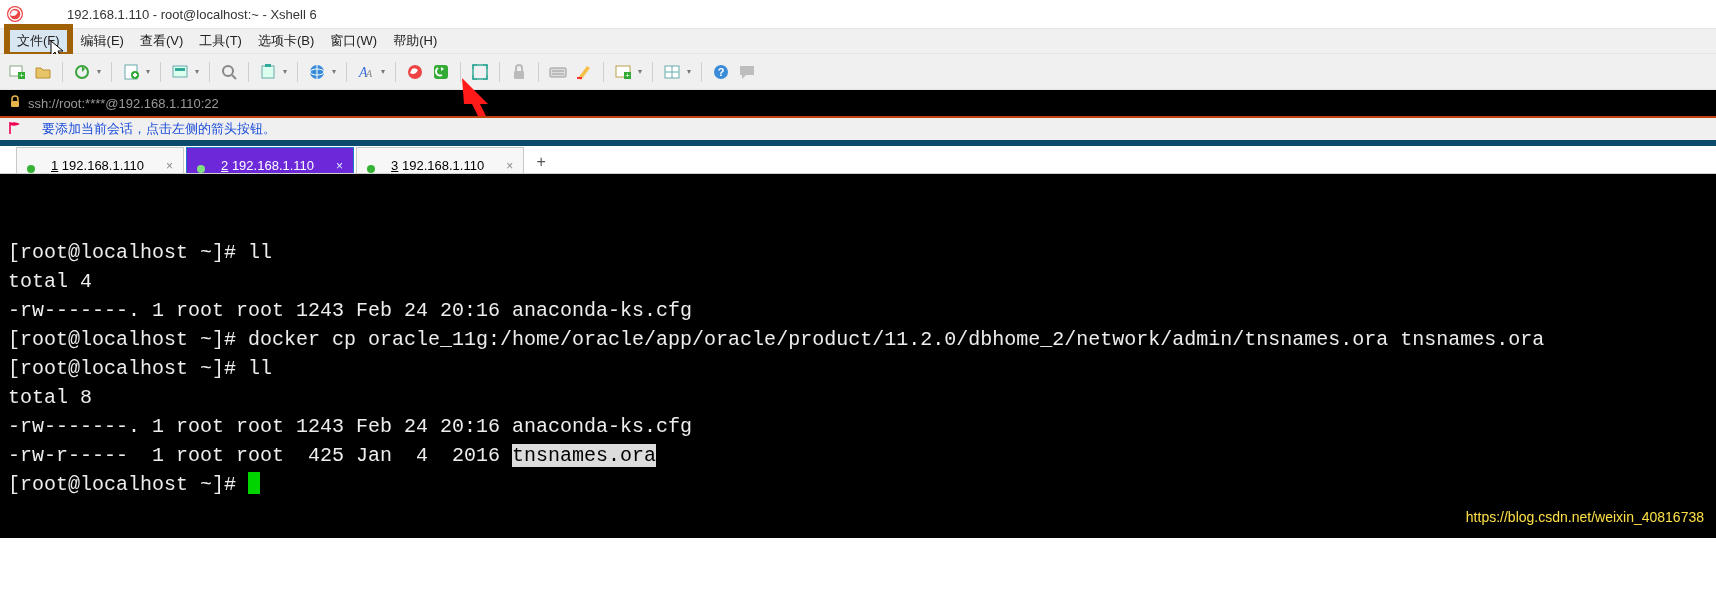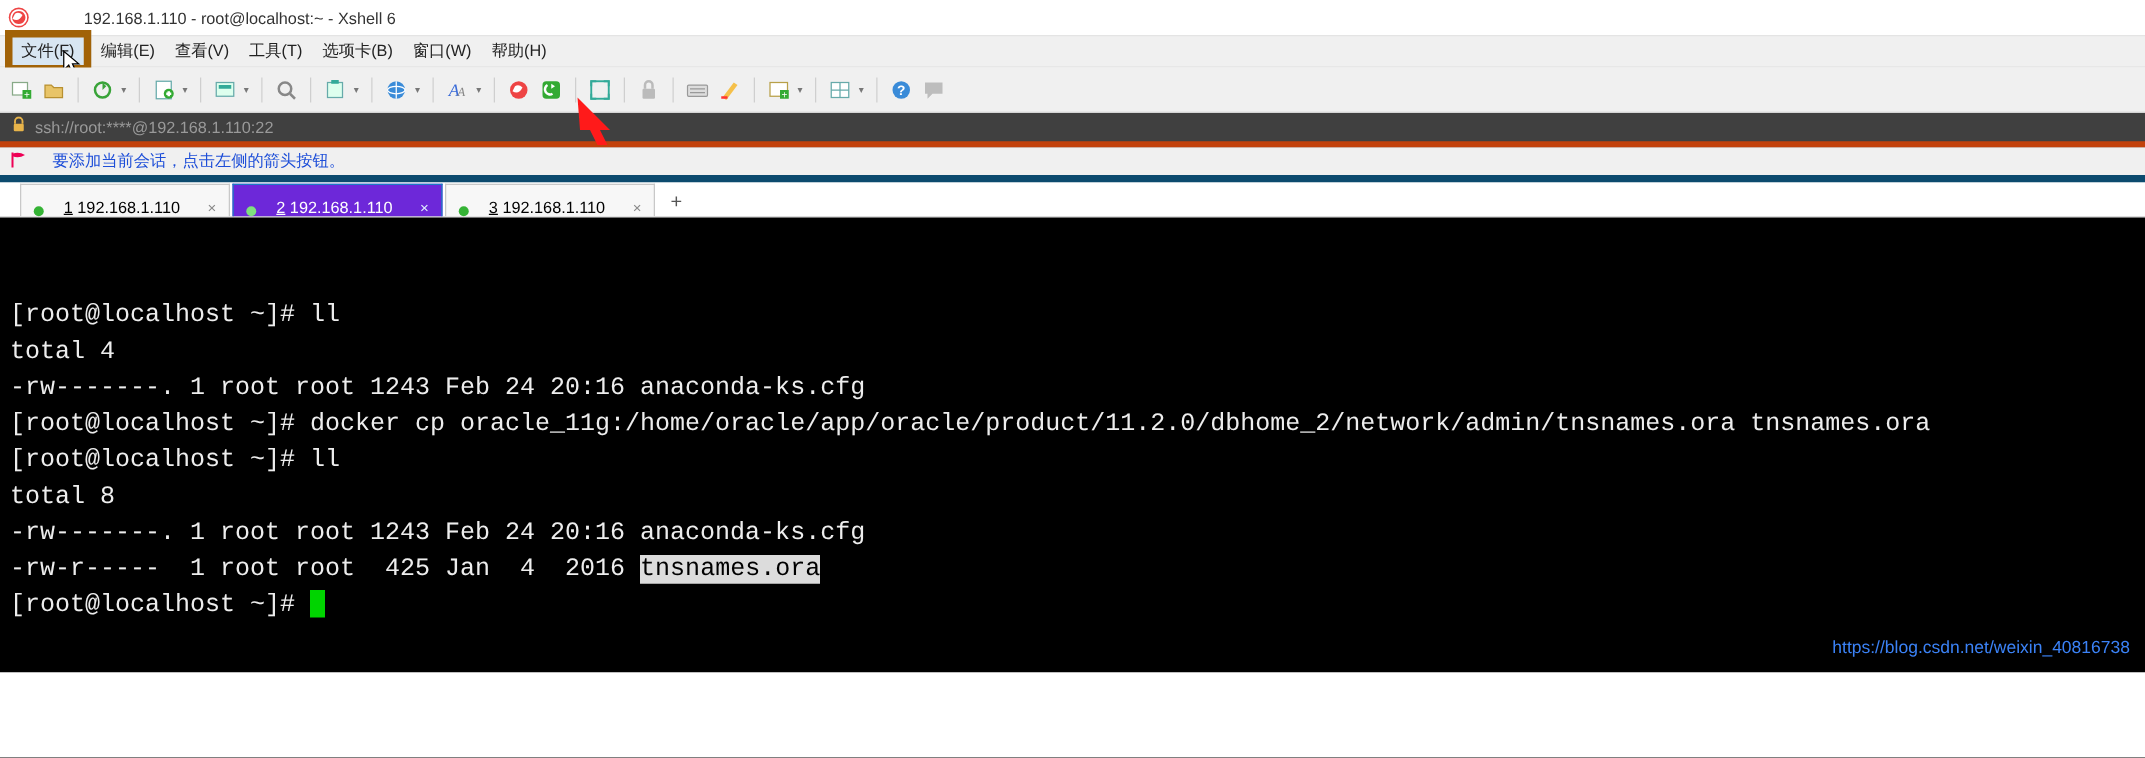--- a/index.html
+++ b/index.html
@@ -14,38 +14,38 @@
   .menu-item.active { background:#d8e6f2; border:6px solid #a16207; padding:2px 7px; }
   .cursor-ptr { position:relative; }
   .cursor-ptr svg { position:absolute; left:40px; top:10px; pointer-events:none; }
   
   .toolbar { height:36px; background:#f0f0f0; border-bottom:1px solid #e4e4e4; display:flex; align-items:center; gap:4px; padding:0 6px; position:relative; }
   .tb-btn { width:22px; height:22px; display:flex; align-items:center; justify-content:center; border-radius:2px; }
   .tb-sep { width:1px; height:20px; background:#cfcfcf; margin:0 4px; }
   .dd { width:8px; display:flex; align-items:center; justify-content:center; color:#777; font-size:8px; margin-left:-2px; }
   .red-arrow { position:absolute; left:460px; top:22px; pointer-events:none; }
   
-  .addrbar { height:28px; background:#404040; border-bottom:5px solid #c2410c; display:flex; align-items:center; padding:0 8px; gap:6px; color:#999; }
+  .addrbar { height:28px; background:#000000; border-bottom:2px solid #c2410c; display:flex; align-items:center; padding:0 8px; gap:6px; color:#999; }
   .hintbar { height:28px; background:#f0f0f0; border-bottom:6px solid #0c4a6e; display:flex; align-items:center; padding:0 8px; gap:20px; color:#1d4ed8; }
   
   .tabstrip { height:28px; background:#fff; display:flex; align-items:flex-end; padding:0 0 0 16px; border-bottom:1px solid #d0d0d0; }
   .tab { height:26px; padding:0 10px; display:flex; align-items:flex-end; gap:16px; border:1px solid #c8c8c8; border-bottom:none; background:#f7f7f7; margin-right:2px; font-size:13px; }
   .tab.active { background:#6d28d9; color:#fff; border-color:#1b7bc4; }
   .tab .dot { width:8px; height:8px; border-radius:50%; background:#35b335; }
   .tab.active .dot { background:#7fe07f; }
   .tab .num { text-decoration:underline; }
   .tab .x { color:#888; font-size:12px; margin-left:6px; }
   .tab.active .x { color:#dfefff; }
   .tab-add { width:22px; height:22px; display:flex; align-items:center; justify-content:center; color:#555; font-size:16px; margin-left:4px; }
   
   .terminal { background:#000; color:#ededed; font-family:"Consolas","Courier New",monospace; font-size:20px; line-height:29px; padding:6px 8px 10px 8px; white-space:pre; min-height:360px; position:relative; }
   .terminal .hl { background:#dcdcdc; color:#000000; }
   .terminal .cur { background:#00d400; color:#00d400; display:inline-block; width:12px; height:22px; vertical-align:-2px; }
   
-  .watermark { position:absolute; right:12px; bottom:6px; color:#3b82f6; font-family:Arial,sans-serif; font-size:14px; }
+  .watermark { position:absolute; right:12px; bottom:6px; color:#fde047; font-family:Arial,sans-serif; font-size:14px; }
   .underline { text-decoration: underline; }
 </style>
 </head>
 <body>
 
 <div class="titlebar">
   <span class="logo">
     <svg viewBox="0 0 18 18" width="18" height="18">
         <circle cx="9" cy="9" r="8" fill="#e44"></circle>
         <path d="M9 3 a6 6 0 1 0 0.01 0" fill="none" stroke="#fff" stroke-width="1.4"></path>

